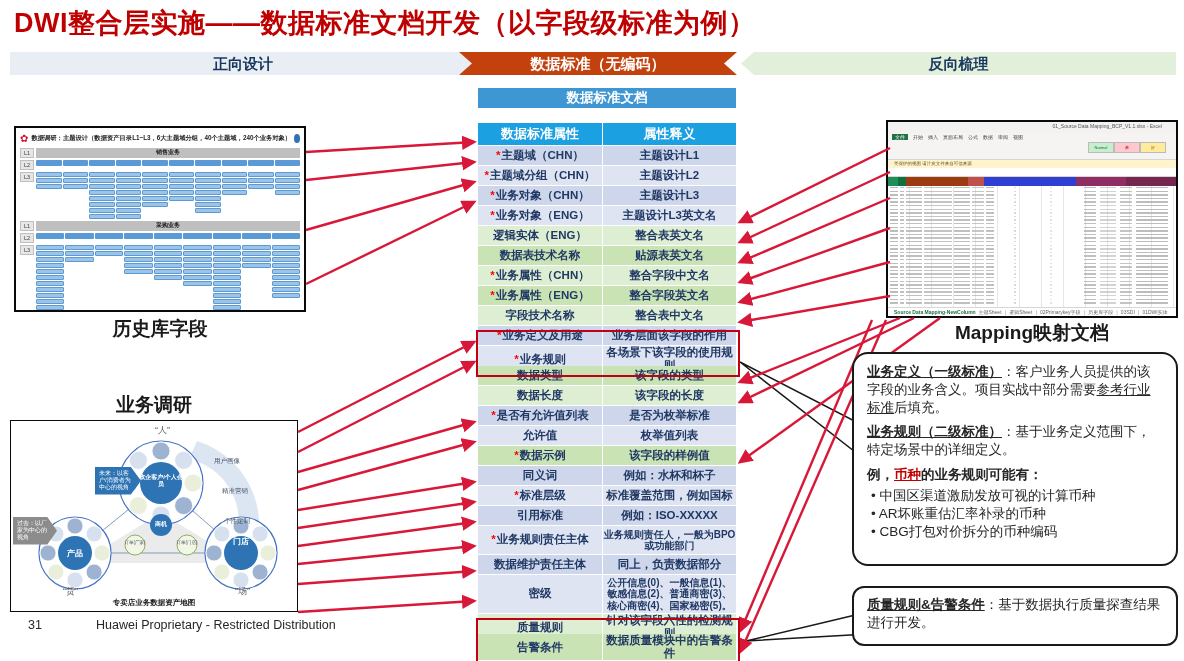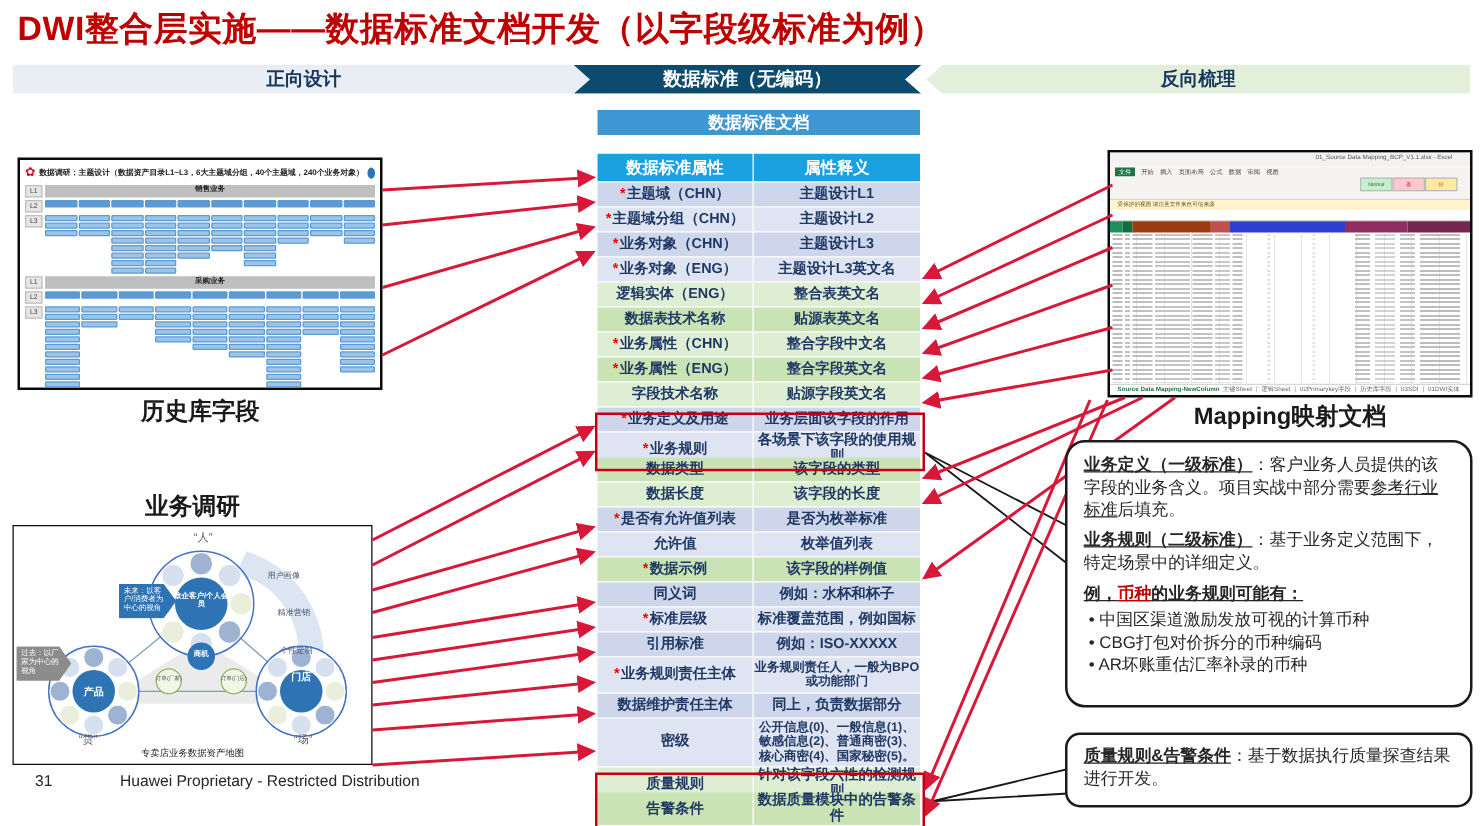--- a/index.html
+++ b/index.html
@@ -7,21 +7,21 @@
        font-family:"Liberation Sans","DejaVu Sans",sans-serif;}
   .abs{position:absolute;}
 
   
   #slide-title{left:14px;top:5px;font-size:27px;font-weight:bold;color:#BF0000;letter-spacing:.5px;white-space:nowrap;}
 
   
   .banner{top:52px;height:23px;line-height:23px;text-align:center;font-size:15px;font-weight:bold;color:#17375E;}
   #banner-forward{left:10px;width:466px;background:#E9EDF4;
     clip-path:polygon(0 0,calc(100% - 14px) 0,100% 50%,calc(100% - 14px) 100%,0 100%);}
-  #banner-standard{left:459px;width:278px;background:#0c4a6e;color:#fff;
+  #banner-standard{left:459px;width:278px;background:#c2410c;color:#fff;
     clip-path:polygon(0 0,100% 0,calc(100% - 13px) 50%,100% 100%,0 100%,13px 50%);}
   #banner-reverse{left:741px;width:435px;background:#E2EFDA;
     clip-path:polygon(13px 0,100% 0,100% 100%,13px 100%,0 50%);}
 
   
   .frame{border:2px solid #0a0a0a;background:#fff;box-sizing:border-box;overflow:hidden;}
   .caption{font-size:19px;font-weight:bold;color:#1a1a1a;text-align:center;}
 
   
   #theme-img{left:14px;top:126px;width:292px;height:186px;padding:3px 4px;}
@@ -43,21 +43,21 @@
 
   
   #biz-caption{left:10px;top:392px;width:288px;}
   #biz-img{left:10px;top:420px;width:288px;height:192px;border-width:1.5px;}
   #biz-img svg{position:absolute;left:0;top:0;}
   .bizlab{position:absolute;font-size:6.5px;color:#44546A;line-height:1.15;text-align:center;}
   .bizlab.white{color:#fff;font-weight:bold;}
   .quote{position:absolute;font-size:9px;color:#595959;}
   .penta{position:absolute;color:#fff;font-size:6px;line-height:1.2;padding:3px 8px 3px 4px;text-align:left;
     clip-path:polygon(0 0,78% 0,100% 50%,78% 100%,0 100%);}
-  #biz-map-caption{position:absolute;left:0;right:0;bottom:3px;text-align:center;font-size:7.5px;font-weight:normal;color:#1a1a1a;}
+  #biz-map-caption{position:absolute;left:0;right:0;bottom:3px;text-align:center;font-size:7.5px;font-weight:bold;color:#1a1a1a;}
 
   
   #std-table{left:478px;top:88px;width:258px;}
   #table-title{height:20px;line-height:20px;background:#3E96D2;color:#fff;font-size:13.5px;font-weight:bold;text-align:center;margin-bottom:15px;}
   #table-colhead{display:grid;grid-template-columns:124px 1fr;column-gap:1px;margin-bottom:1px;}
   #table-colhead div{height:22px;line-height:22px;background:#1BA0E1;color:#fff;font-size:13px;font-weight:bold;text-align:center;}
   .trow{display:grid;grid-template-columns:124px 1fr;column-gap:1px;height:19px;margin-bottom:1px;}
   .tcell{display:flex;align-items:center;justify-content:center;font-size:11.5px;font-weight:600;color:#203864;text-align:center;line-height:1.15;}
   .tcell.small{font-size:10px;}
   .c-b1 .tcell{background:#CDD6EA;} .c-b2 .tcell{background:#DEE4F2;}
@@ -413,21 +413,21 @@
       <div class="trow c-g2">
         <div class="tcell tname"><span class="star">*</span>业务属性（CHN）</div>
         <div class="tcell tdesc">整合字段中文名</div>
       </div>
       <div class="trow c-g1">
         <div class="tcell tname"><span class="star">*</span>业务属性（ENG）</div>
         <div class="tcell tdesc">整合字段英文名</div>
       </div>
       <div class="trow c-g2">
         <div class="tcell tname">字段技术名称</div>
-        <div class="tcell tdesc">贴源字段英文名</div>
+        <div class="tcell tdesc">整合表中文名</div>
       </div>
       <div class="trow c-b1">
         <div class="tcell tname"><span class="star">*</span>业务定义及用途</div>
         <div class="tcell tdesc">业务层面该字段的作用</div>
       </div>
       <div class="trow c-b2">
         <div class="tcell tname"><span class="star">*</span>业务规则</div>
         <div class="tcell tdesc">各场景下该字段的使用规则</div>
       </div>
       <div class="trow c-g1">
@@ -532,25 +532,25 @@
     </div>
   <div id="xl-sheetbar">
     <span class="active">Source Data Mapping-NewColumn</span>&nbsp;&nbsp;<span>主键Sheet ｜ 逻辑Sheet ｜ 02Primarykey字段 ｜ 历史库字段 ｜ 03SDI ｜ 01DWI实体</span>
   </div>
 </div>
 <div class="abs caption" id="map-caption">Mapping映射文档</div>
 
 <div class="abs bubble" id="bubble-def">
   <p><span class="bh u">业务定义（一级标准）</span><span>：客户业务人员提供的该字段的业务含义。项目实战中部分需要</span><span class="u">参考行业标准</span><span>后填充。</span></p>
   <p><span class="bh u">业务规则（二级标准）</span><span>：基于业务定义范围下，特定场景中的详细定义。</span></p>
-  <p class="bh" style="margin-bottom:3px;text-decoration:underline;"><span>例，</span><span class="redtxt u">币种</span><span>的业务规则可能有：</span></p>
+  <p class="bh" style="margin-bottom:3px;"><span>例，</span><span class="redtxt u">币种</span><span>的业务规则可能有：</span></p>
   <ul>
     <li>中国区渠道激励发放可视的计算币种</li>
+    <li>AR坏账重估汇率补录的币种</li>
     <li>CBG打包对价拆分的币种编码</li>
-    <li>AR坏账重估汇率补录的币种</li>
   </ul>
 </div>
 <div class="abs bubble" id="bubble-quality">
   <span class="bh u">质量规则&amp;告警条件</span><span>：基于数据执行质量探查结果进行开发。</span>
 </div>
 
 <div class="abs" id="footer-page">31</div>
 <div class="abs" id="footer-text">Huawei Proprietary - Restricted Distribution</div>
 
 <svg class="abs" id="overlay" width="1184" height="661">

